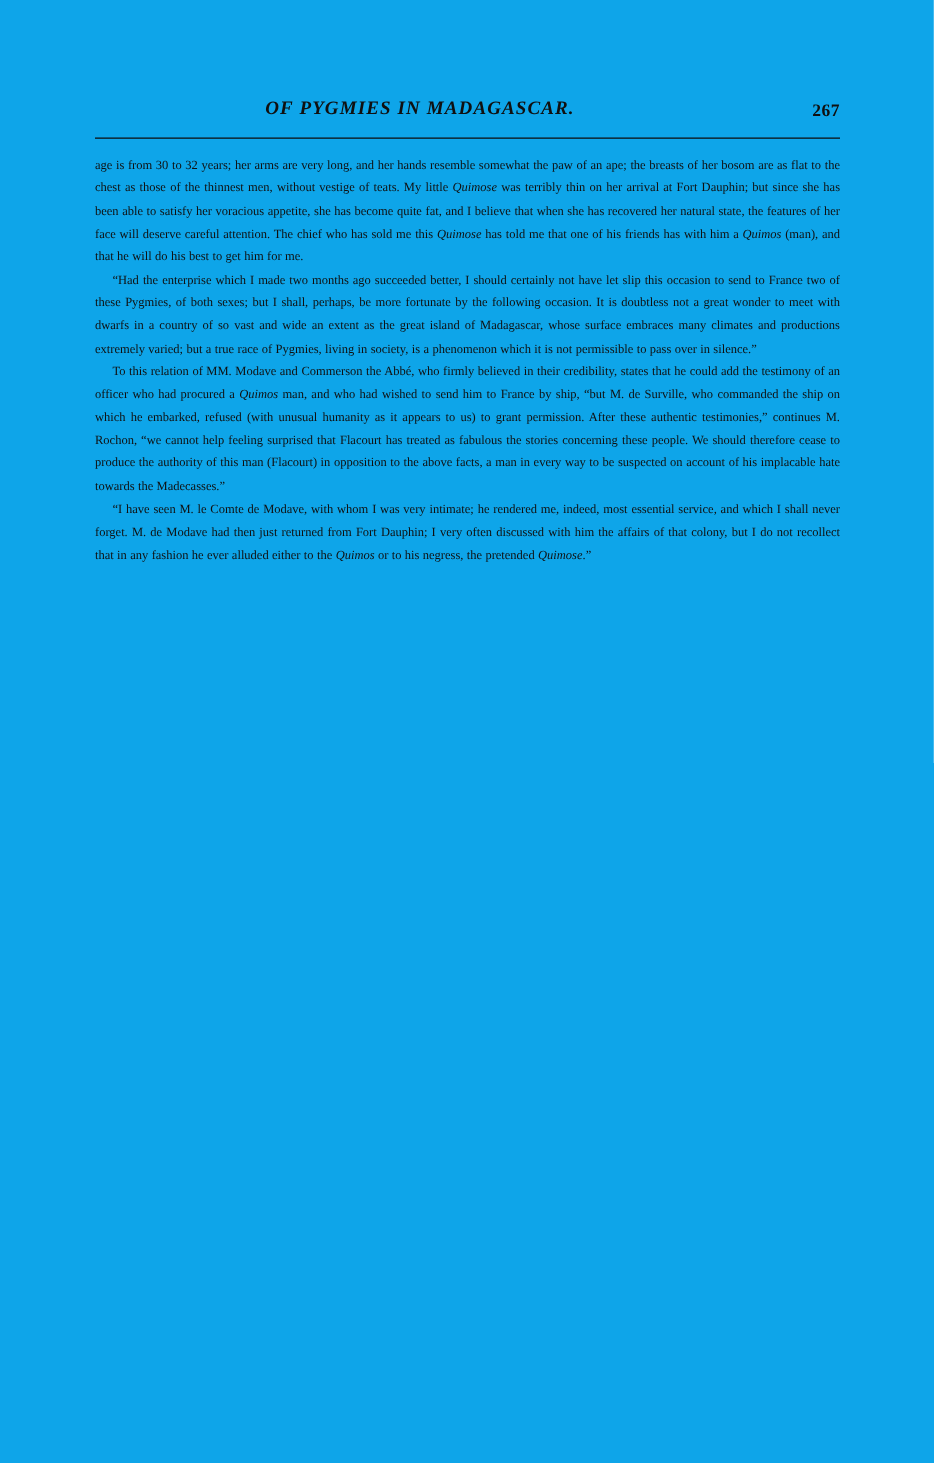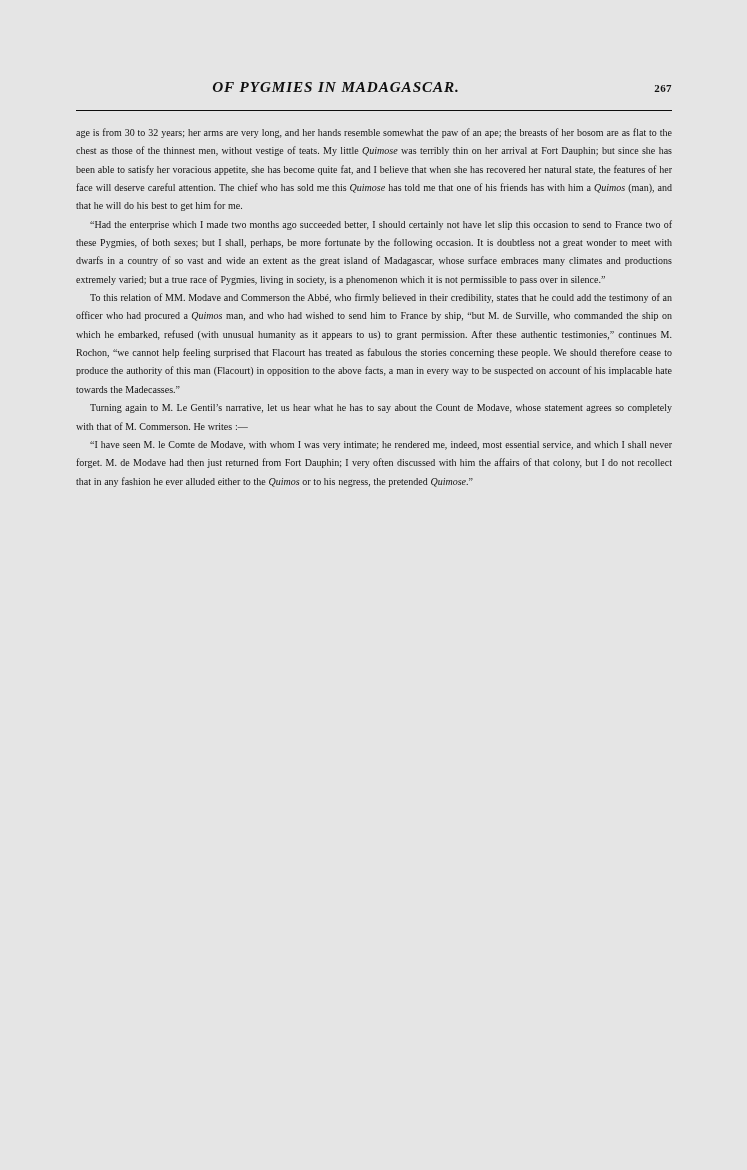--- a/index.html
+++ b/index.html
@@ -16,21 +16,21 @@
     color: #101010;
     -webkit-font-smoothing: antialiased;
   }
 
   .page {
     position: absolute;
     left: 0;
     top: 0;
     width: 747px;
     height: 1170px;
-    background: #e5e5e5;
+    background: #0ea5e9;
   }
 
   
   .running-head {
     position: absolute;
     left: 76px;
     top: 78px;
     width: 596px;
     height: 24px;
   }
@@ -43,21 +43,21 @@
     font-style: italic;
     font-weight: 700;
     font-size: 15.2px;
     letter-spacing: 0.9px;
     white-space: nowrap;
   }
   .head-folio {
     position: absolute;
     right: 0;
     top: 4px;
-    font-size: 11px;
+    font-size: 14px;
     font-weight: 700;
     letter-spacing: 0.4px;
     font-variant-numeric: oldstyle-nums;
     font-feature-settings: "onum" 1;
     text-align: center;
   }
   .head-rule {
     position: absolute;
     left: 76px;
     top: 110px;
@@ -100,17 +100,16 @@
     <div class="head-title">OF PYGMIES IN MADAGASCAR.</div>
     <div class="head-folio">267</div>
   </div>
 
   <div class="head-rule"></div>
 
   <div class="textblock">
       <p class="para noindent"><span>age is from 30 to 32 years; her arms are very long, and her hands resemble somewhat the paw of an ape; the breasts of her bosom are as flat to the chest as those of the thinnest men, without vestige of teats.  My little </span><i>Quimose</i><span> was terribly thin on her arrival at Fort Dauphin; but since she has been able to satisfy her voracious appetite, she has become quite fat, and I believe that when she has recovered her natural state, the features of her face will deserve careful attention.  The chief who has sold me this </span><i>Quimose</i><span> has told me that one of his friends has with him a </span><i>Quimos</i><span> (man), and that he will do his best to get him for me.</span></p>
       <p class="para"><span>“Had the enterprise which I made two months ago succeeded better, I should certainly not have let slip this occasion to send to France two of these Pygmies, of both sexes; but I shall, perhaps, be more fortunate by the following occasion.  It is doubtless not a great wonder to meet with dwarfs in a country of so vast and wide an extent as the great island of Madagascar, whose surface embraces many climates and productions extremely varied; but a true race of Pygmies, living in society, is a phenomenon which it is not permissible to pass over in silence.”</span></p>
       <p class="para"><span>To this relation of MM. Modave and Commerson the Abbé, who firmly believed in their credibility, states that he could add the testimony of an officer who had procured a </span><i>Quimos</i><span> man, and who had wished to send him to France by ship, “but M. de Surville, who commanded the ship on which he embarked, refused (with unusual humanity as it appears to us) to grant permission.  After these authentic testimonies,” continues M. Rochon, “we cannot help feeling surprised that Flacourt has treated as fabulous the stories concerning these people.  We should therefore cease to produce the authority of this man (Flacourt) in opposition to the above facts, a man in every way to be suspected on account of his implacable hate towards the Madecasses.”</span></p>
-      <p class="para"><span>Turning again to M. Le Gentil’s narrative, let us hear what he has to say about the Count de Modave, whose statement agrees so completely with that of M. Commerson.  He writes :—</span></p>
       <p class="para"><span>“I have seen M. le Comte de Modave, with whom I was very intimate; he rendered me, indeed, most essential service, and which I shall never forget.  M. de Modave had then just returned from Fort Dauphin; I very often discussed with him the affairs of that colony, but I do not recollect that in any fashion he ever alluded either to the </span><i>Quimos</i><span> or to his negress, the pretended </span><i>Quimose</i><span>.”</span></p>
     </div>
 
 </div>
 
 </body></html>

